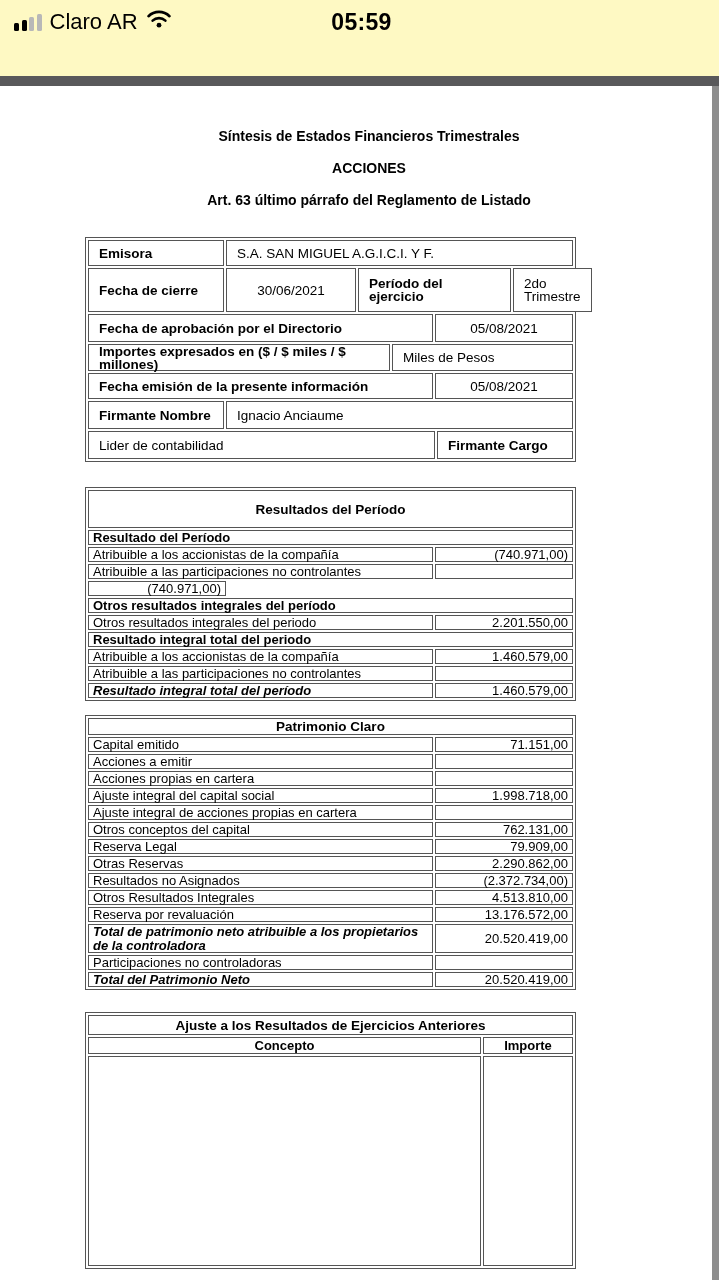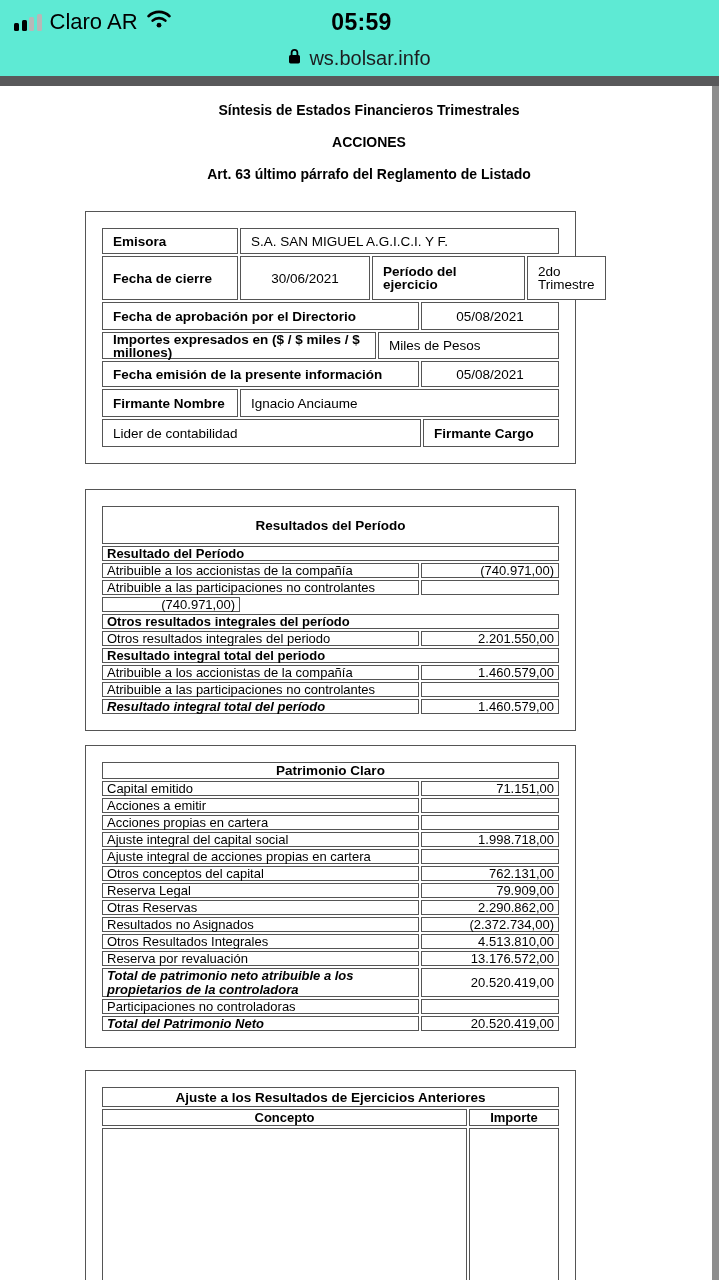--- a/index.html
+++ b/index.html
@@ -2,44 +2,44 @@
 <html><head>
 <meta charset="utf-8">
 <style>
   html,body{margin:0;padding:0;}
   body{
     width:719px;height:1280px;overflow:hidden;background:#ffffff;
     font-family:"Liberation Sans","DejaVu Sans",sans-serif;color:#000;
     position:relative;
   }
   
-  .chrome{background:#5eead4;height:76px;}
+  .chrome{background:#fef9c3;height:76px;}
   .status-row{
     display:grid;grid-template-columns:1fr auto 1fr;align-items:center;
     height:42px;padding:2px 10px 0 14px;box-sizing:border-box;
   }
   .status-left{display:flex;align-items:center;gap:8px;font-size:22px;color:#000;}
   .sig{display:flex;align-items:flex-end;gap:2.5px;height:18px;}
   .sig i{display:block;width:5px;border-radius:1.5px;background:#b8b8b8;}
   .sig i.on{background:#000;}
   .sig i:nth-child(1){height:8px;}
   .sig i:nth-child(2){height:11px;}
   .sig i:nth-child(3){height:14px;}
   .sig i:nth-child(4){height:17px;}
   .status-center{font-size:23px;font-weight:600;letter-spacing:.3px;}
   .status-right{display:flex;align-items:center;justify-content:flex-end;gap:8px;font-size:22px;}
   .url-row{display:flex;align-items:center;justify-content:center;gap:8px;height:32px;}
   .url-text{font-size:20px;color:#1d1d1f;}
   .dark-bar{height:10px;background:#59595b;}
   .scrollbar{position:absolute;top:86px;right:0;bottom:0;width:7px;background:#8d8d8d;}
   
   .doc{padding-left:85px;width:568px;}
-  .titles{margin-top:16px;text-align:center;}
+  .titles{margin-top:42px;text-align:center;}
   .titles .t{font-size:14px;font-weight:bold;height:16px;line-height:16px;margin-bottom:16px;}
-  .tbl{width:491px;border:1px solid #555;padding:16px;box-sizing:border-box;background:#fff;}
+  .tbl{width:491px;border:1px solid #555;padding:2px;box-sizing:border-box;background:#fff;}
   .tr{display:flex;gap:2px;margin-bottom:2px;}
   .tr:last-child{margin-bottom:0;}
   .td{
     border:1px solid #555;box-sizing:border-box;display:flex;align-items:center;
     font-size:13px;line-height:13px;overflow:visible;background:#fff;
   }
   
   .t1 .td{padding:0 10px;font-size:13.5px;}
   .t1 .lbl{font-weight:bold;}
   .t1 .flex{flex:1;}
@@ -82,29 +82,20 @@
       <span>
         <svg width="26" height="20" viewBox="0 0 26 20">
           <path d="M2.5 7.2 a15 15 0 0 1 21 0" fill="none" stroke="#000" stroke-width="2.6" stroke-linecap="round"></path>
           <path d="M6.6 11.6 a9.5 9.5 0 0 1 12.8 0" fill="none" stroke="#000" stroke-width="2.6" stroke-linecap="round"></path>
           <circle cx="13" cy="16.2" r="2.4" fill="#000"></circle>
         </svg>
       </span>
     </div>
     <div class="status-center">05:59</div>
   </div>
-  <div class="url-row">
-    <span>
-      <svg width="13" height="16" viewBox="0 0 13 16">
-        <path d="M3.6 7.2 V4.8 a2.9 2.9 0 0 1 5.8 0 V7.2" fill="none" stroke="#000" stroke-width="1.8"></path>
-        <rect x="1" y="7" width="11" height="8.4" rx="1.6" fill="#000"></rect>
-      </svg>
-    </span>
-    <span class="url-text">ws.bolsar.info</span>
-  </div>
 </div>
 <div class="dark-bar"></div>
 <div class="scrollbar"></div>
 
 <div class="doc">
 
   <div class="titles">
     <div class="t">Síntesis de Estados Financieros Trimestrales</div>
     <div class="t">ACCIONES</div>
     <div class="t">Art. 63 último párrafo del Reglamento de Listado</div>

